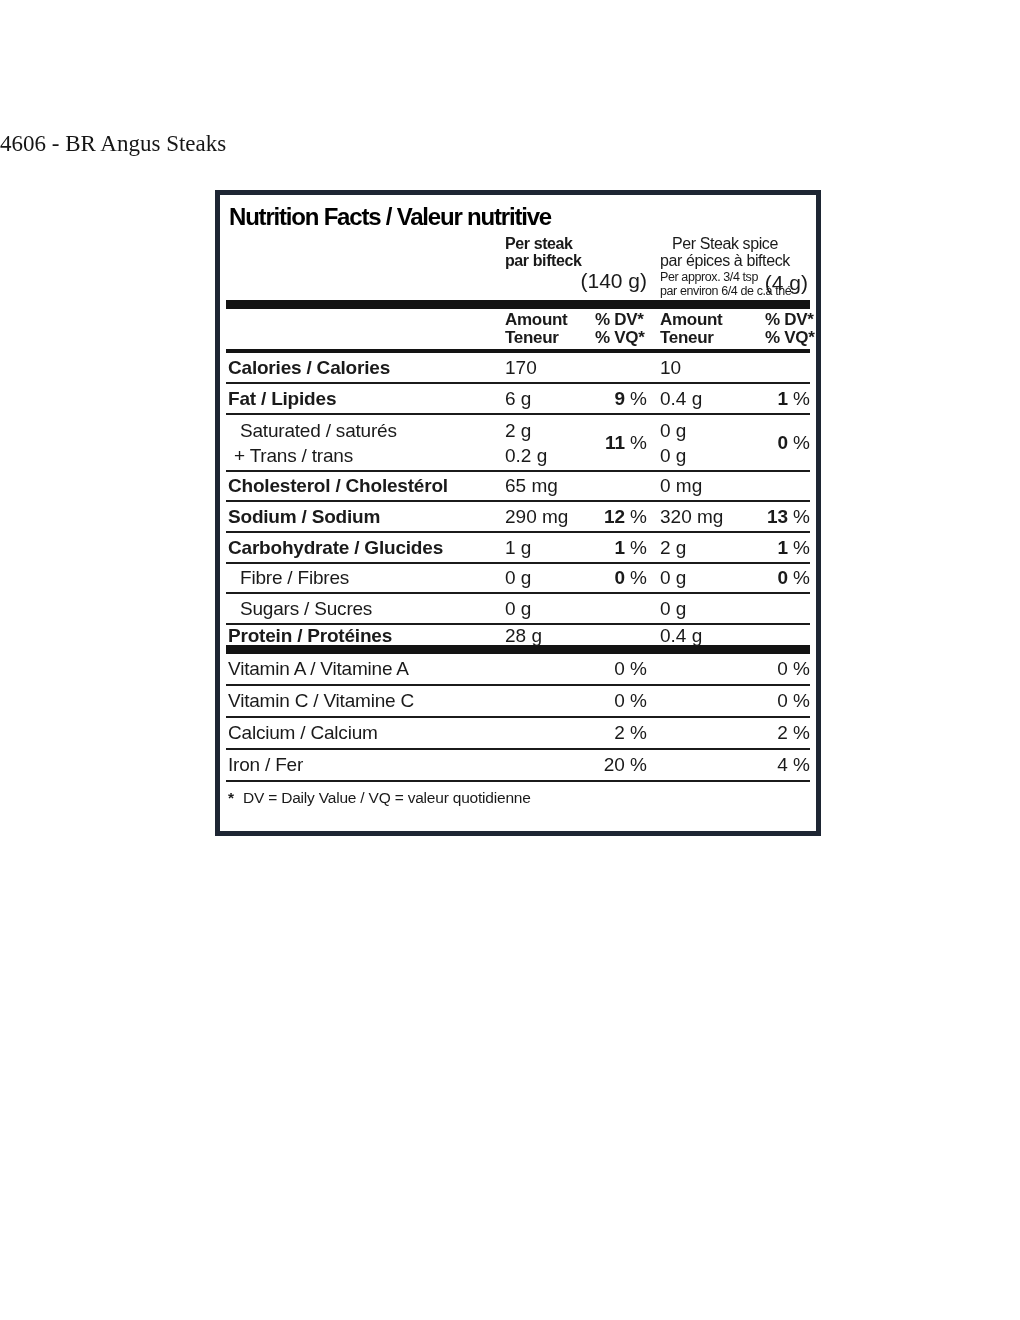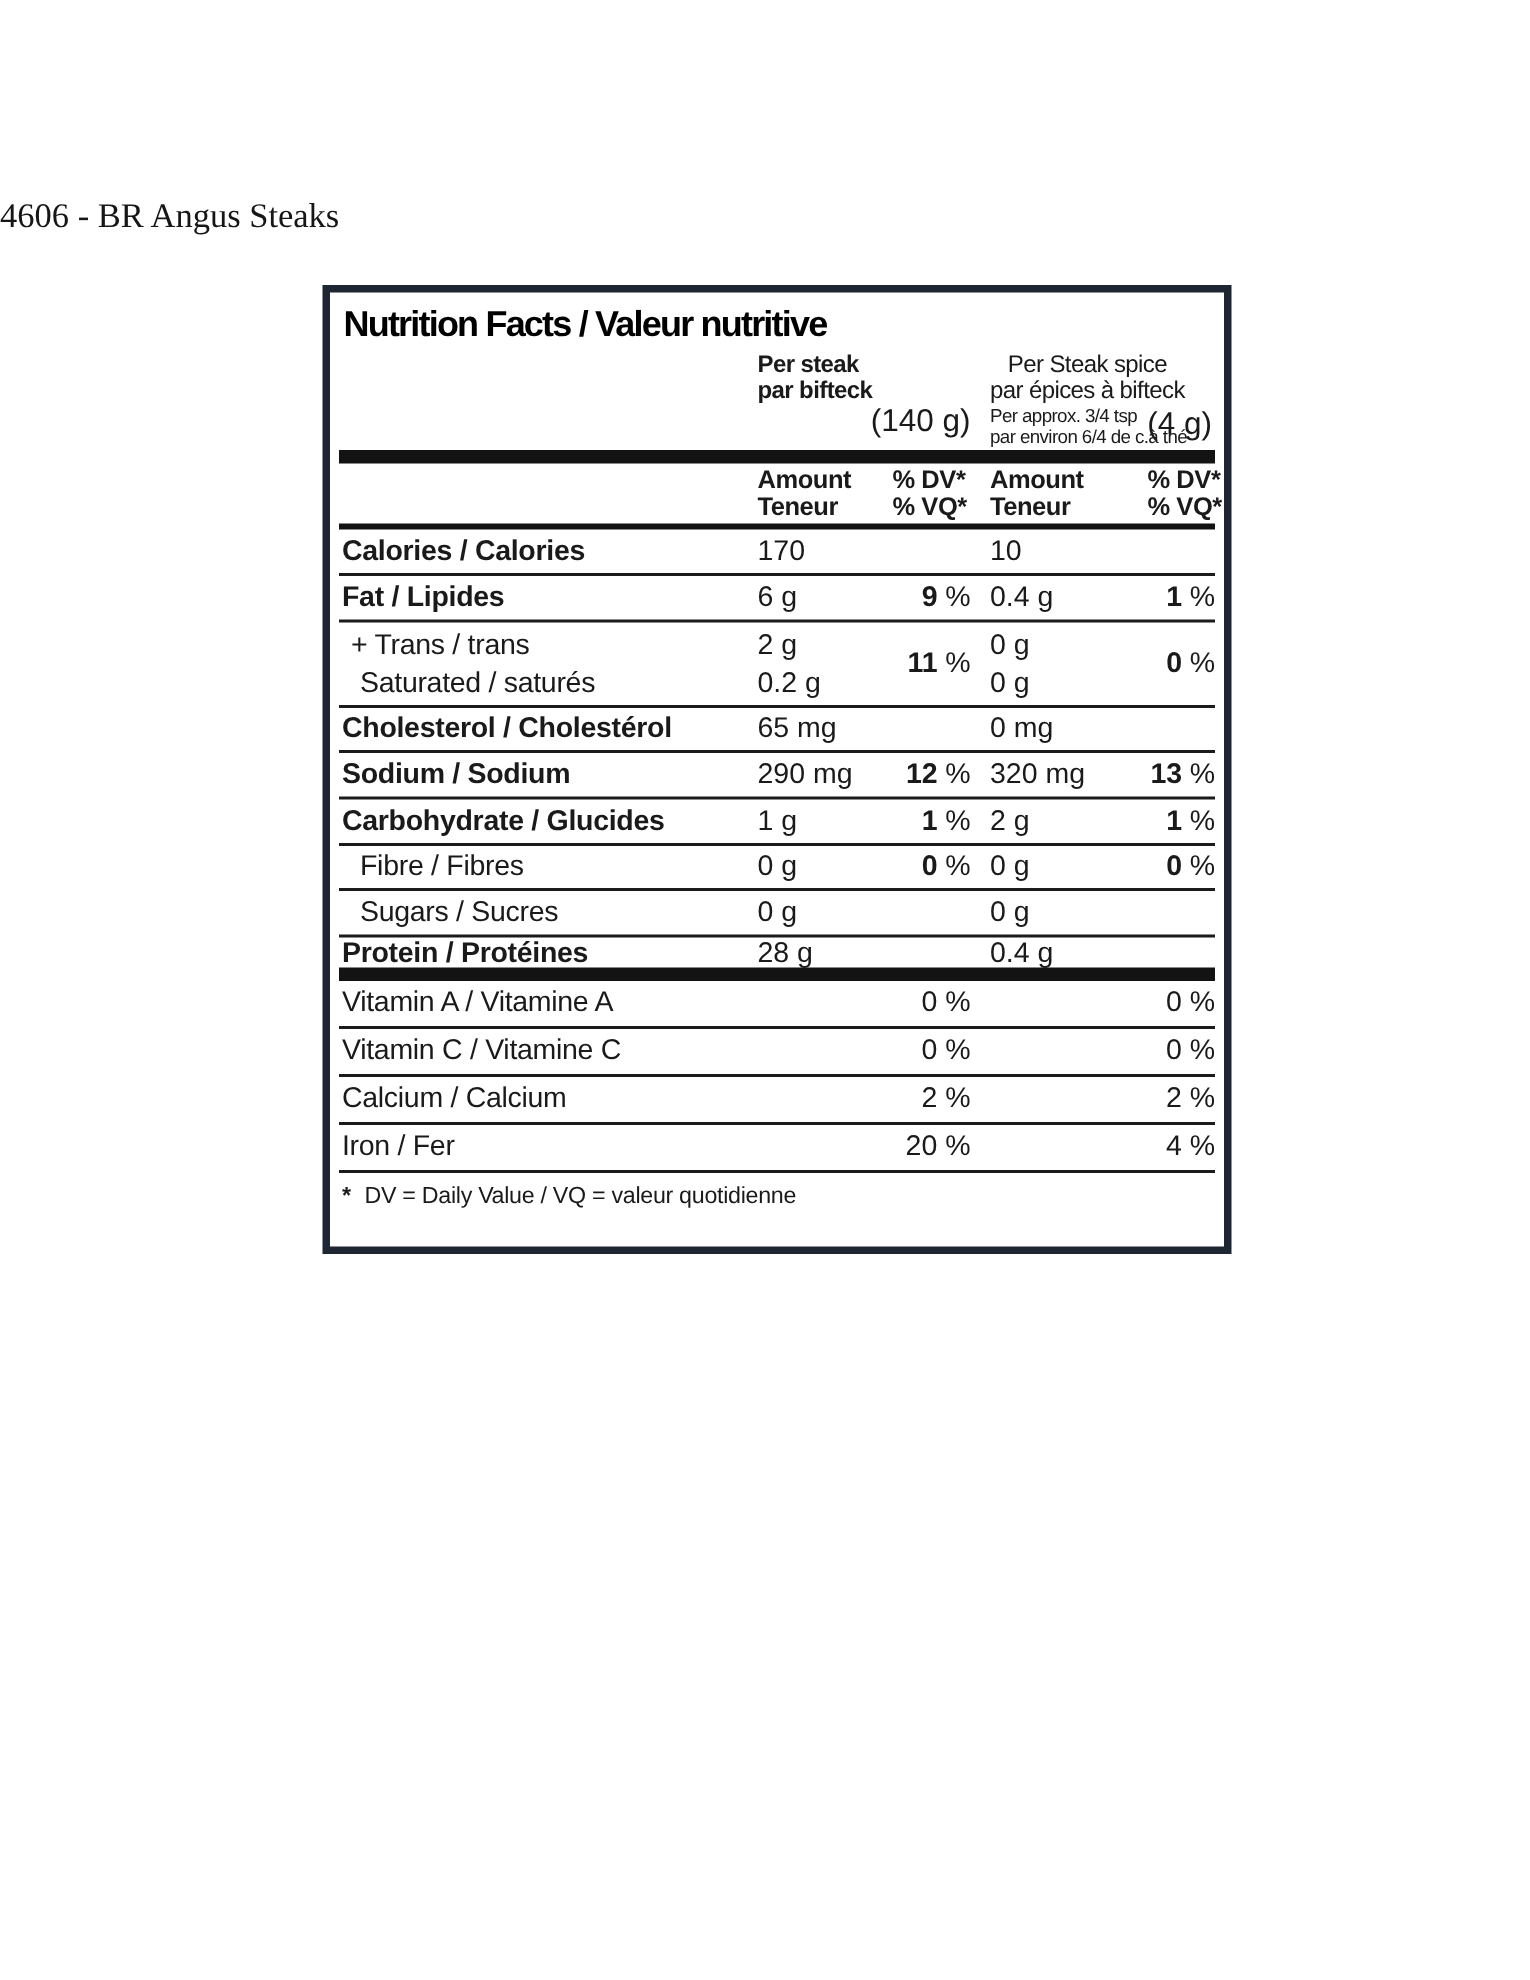--- a/index.html
+++ b/index.html
@@ -170,22 +170,22 @@
       <div class="lbl b">Fat / Lipides</div>
       <div class="amt">6 g</div>
       <div class="pct"><b>9</b><span class="sym">%</span></div>
       <div></div>
       <div class="amt">0.4 g</div>
       <div class="pct"><b>1</b><span class="sym">%</span></div>
     </div>
 
     <div class="grid row tall">
       <div class="lbl sub">
+        <div>Saturated / saturés</div>
         <div style="margin-left:-6px">+ Trans / trans</div>
-        <div>Saturated / saturés</div>
       </div>
       <div class="amt">
         <div>2 g</div>
         <div>0.2 g</div>
       </div>
       <div class="pct"><b>11</b><span class="sym">%</span></div>
       <div></div>
       <div class="amt">
         <div>0 g</div>
         <div>0 g</div>

